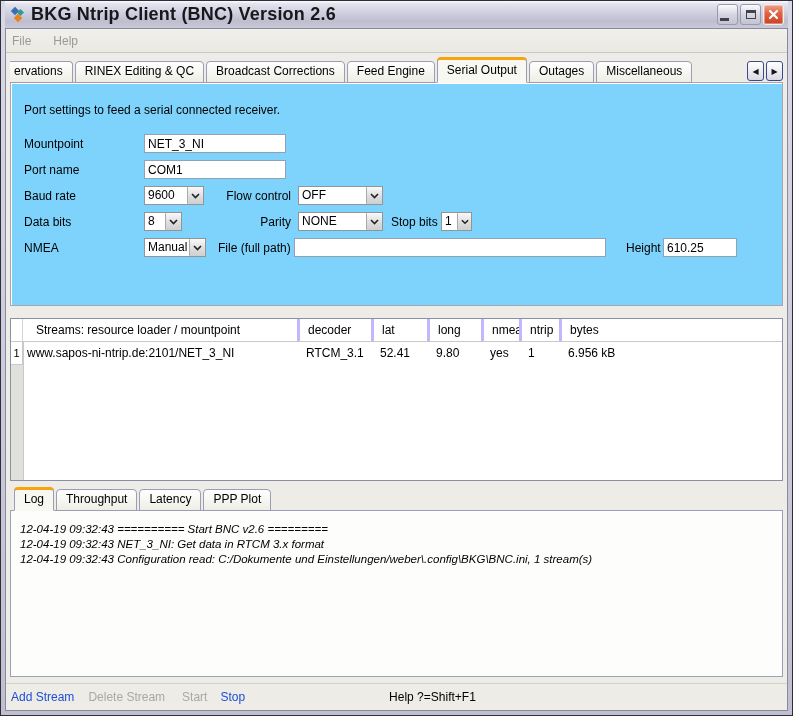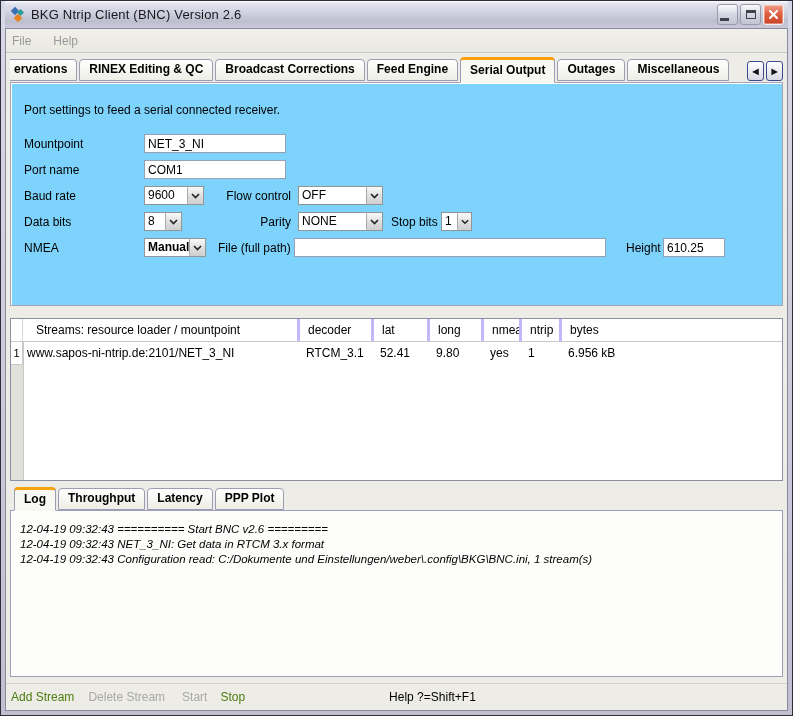--- a/index.html
+++ b/index.html
@@ -10,21 +10,21 @@
     position:relative; width:793px; height:716px;
     border:1px solid #2e2e3a;
     background:linear-gradient(180deg,#d8d8e6,#bfbfd0);
     padding:0 4px 4px 4px;
   }
   .titlebar{
     height:27px; display:flex; align-items:center; gap:5px; padding:0 4px;
     background:linear-gradient(180deg,#fdfdfe 0%,#e4e4ef 10%,#cfcfdf 45%,#bebece 75%,#c9c9d9 100%);
   }
   .app-icon{ width:17px; height:17px; flex:0 0 auto; }
-  .title-text{ font-size:13px; font-weight:normal; color:#17171c; letter-spacing:.2px; }
+  .title-text{ font-size:18px; font-weight:bold; color:#17171c; letter-spacing:.2px; }
   .win-buttons{ margin-left:auto; display:flex; gap:2px; }
   .wbtn{
     width:21px; height:21px; border-radius:3px; border:1px solid #9a9aad;
     background:linear-gradient(180deg,#fbfbfd,#d6d6e2 50%,#c3c3d2);
     display:flex; align-items:center; justify-content:center; cursor:pointer;
   }
   .wbtn.close{
     border:1px solid #f2eee9;
     background:linear-gradient(180deg,#f0a18c,#e06143 45%,#c94326);
     box-shadow:inset 0 0 0 1px rgba(255,255,255,.35);
@@ -39,22 +39,22 @@
   }
   .menubar{
     height:24px; display:flex; align-items:center; gap:22px; padding-left:6px;
     border-bottom:1px solid #c8c8cf; margin:0 -4px; padding-right:6px;
     background:linear-gradient(180deg,#f1f0ea,#e9e8e1);
   }
   .menu-item{ font-size:12px; color:#9a9a9c; cursor:default; }
 
   
   .tabbar{
-    display:flex; align-items:center; position:relative; z-index:2;
-    margin-top:4px; margin-bottom:-1px; height:26px; padding-left:0;font-weight:bold;
+    display:flex; align-items:flex-end; position:relative; z-index:2;
+    margin-top:4px; margin-bottom:-1px; height:26px; padding-left:0;
   }
   .tab{
     height:22px; line-height:19px; padding:0 9px; font-size:12px; color:#000;
     background:linear-gradient(180deg,#ffffff,#eeeee6);
     border:1px solid #9c9cb5; border-radius:4px 4px 0 0; margin-right:2px;
     white-space:nowrap; cursor:pointer;
   }
   .tab.cut{ border-top-left-radius:0; border-left:none; padding-left:4px; }
   .tab.active{
     height:26px; line-height:21px; background:#f8f8f3;
@@ -125,21 +125,21 @@
     border:1px solid #9aa0b8; background:#fdfdfc; height:167px;
     padding:11px 8px 0 9px; overflow:hidden;font-style:italic;
   }
   .logline{ font-size:11.5px; line-height:15px; color:#000; white-space:nowrap; }
 
   
   .footer{
     flex:1; display:flex; align-items:center; padding-left:5px;
     border-top:1px solid #d2d2cc; margin:6px -4px 0; padding-right:6px;
   }
-  .fbtn{ font-size:12px; color:#4d7c0f; background:none; border:none; cursor:pointer;
+  .fbtn{ font-size:12px; color:#1d4ed8; background:none; border:none; cursor:pointer;
          font-family:"Liberation Sans", sans-serif; padding:0; }
   .fbtn.disabled{ color:#a8a8a8; cursor:default; }
   .fhelp{ font-size:12px; color:#000; }
 </style>
 </head>
 <body>
 
 <div class="window">
 
   <div class="titlebar">
@@ -235,32 +235,32 @@
       <div class="combo" style="left:430px; top:129px; width:31px;">
         <span class="combo-text">1</span>
         <span class="combo-btn" style="width:14px;">
             <svg width="8" height="6" viewBox="0 0 9 6">
               <path d="M1 1 L4.5 4.5 L8 1" stroke="#222" stroke-width="1.6" fill="none"></path>
             </svg>
           </span>
       </div>
 
       <span class="lbl" style="left:13px; top:158px;">NMEA</span>
-      <div class="combo" style="left:133px; top:155px; width:62px;font-weight:bold;">
+      <div class="combo" style="left:133px; top:155px; width:62px;">
         <span class="combo-text">Manual</span>
         <span class="combo-btn">
             <svg width="9" height="6" viewBox="0 0 9 6">
               <path d="M1 1 L4.5 4.5 L8 1" stroke="#222" stroke-width="1.6" fill="none"></path>
             </svg>
           </span>
       </div>
       <span class="lbl" style="left:207px; top:158px;">File (full path)</span>
       <input class="field" style="left: 283px; top: 155px; width: 312px;" value="">
       <span class="lbl" style="left:615px; top:158px;">Height</span>
-      <input class="field" style="left: 652px; top: 155px; width: 62px;" value="610.25">
+      <input class="field" style="left: 652px; top: 155px; width: 74px;" value="610.25">
     </div>
 
     <div class="table">
       <div class="tgrid thead">
         <div class="hcorner"></div>
         <div class="hcell first">Streams:   resource loader / mountpoint</div>
         <div class="hcell">decoder</div>
         <div class="hcell">lat</div>
         <div class="hcell">long</div>
         <div class="hcell">nmea</div>

